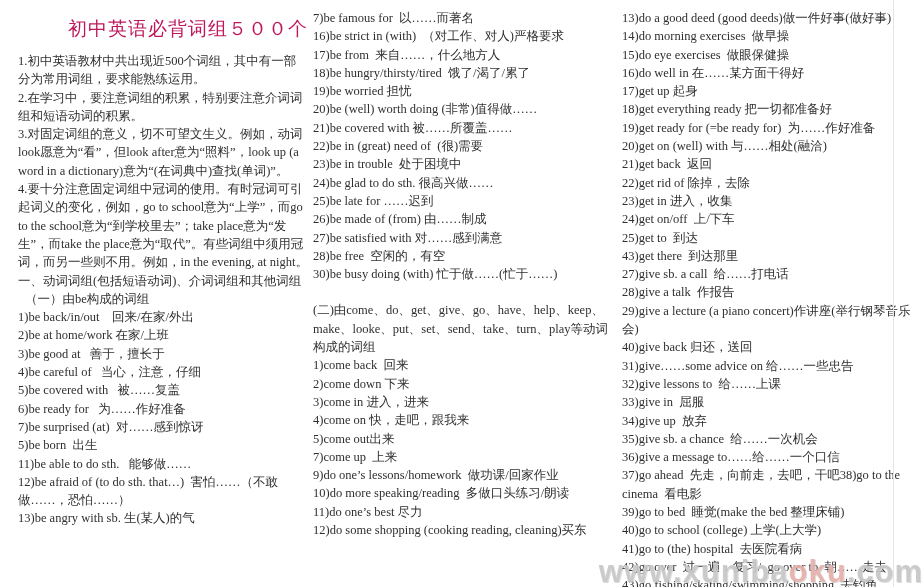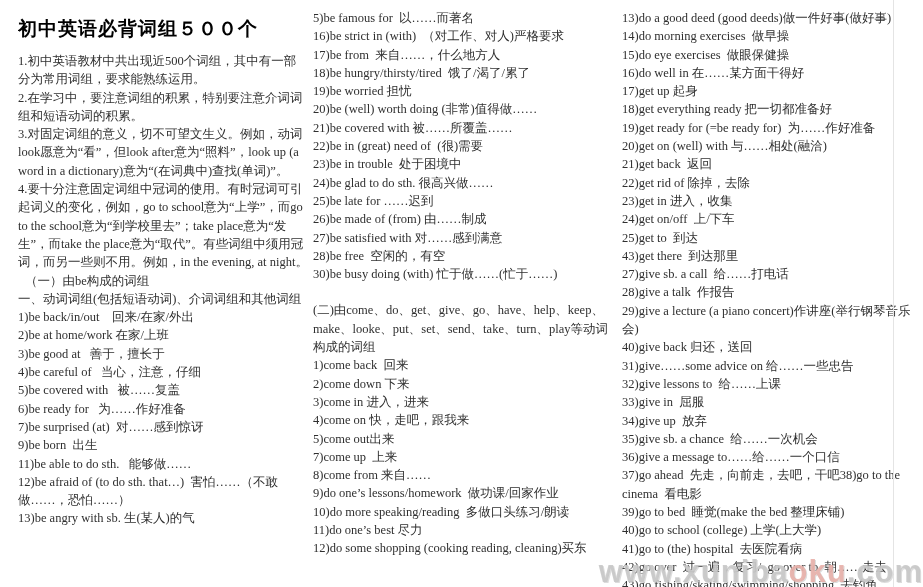--- a/index.html
+++ b/index.html
@@ -15,23 +15,23 @@
   .col {
     position: absolute;
     top: 0;
     overflow: hidden;
   }
   .col-left  { left: 18px;  width: 290px; height: 587px; padding-top: 8px; }
   .col-mid   { left: 313px; width: 300px; height: 587px; padding-top: 9px; }
   .col-right { left: 622px; width: 290px; height: 587px; padding-top: 9px; }
   .doc-title {
     font-size: 19px;
-    font-weight: bold;
-    text-align: left;
-    color: #000000;
+    font-weight: normal;
+    text-align: right;
+    color: #be185d;
     margin: 8px 0 10px 0;
     letter-spacing: 1px;
     white-space: nowrap;
   }
   .line, .para, .heading {
     margin: 0;
     font-size: 12.5px;
     line-height: 18.3px;
     white-space: pre-wrap;
     word-break: break-word;
@@ -66,40 +66,40 @@
 <div class="page">
 
   <div class="col col-left">
     <h1 class="doc-title">初中英语必背词组５００个</h1>
     <div>
         <p class="para">1.初中英语教材中共出现近500个词组，其中有一部分为常用词组，要求能熟练运用。</p>
         <p class="para">2.在学习中，要注意词组的积累，特别要注意介词词组和短语动词的积累。</p>
         <p class="para">3.对固定词组的意义，切不可望文生义。例如，动词look愿意为“看”，但look after意为“照料”，look up (a word in a dictionary)意为“(在词典中)查找(单词)”。</p>
         <p class="para">4.要十分注意固定词组中冠词的使用。有时冠词可引起词义的变化，例如，go to school意为“上学”，而go to the school意为“到学校里去”；take place意为“发生”，而take the place意为“取代”。有些词组中须用冠词，而另一些则不用。例如，in the evening, at night。</p>
       </div>
+    <p class="heading">一、动词词组(包括短语动词)、介词词组和其他词组</p>
     <p class="heading heading-sub">（一）由be构成的词组</p>
-    <p class="heading">一、动词词组(包括短语动词)、介词词组和其他词组</p>
     <div>
         <p class="line">1)be back/in/out    回来/在家/外出</p>
         <p class="line">2)be at home/work 在家/上班</p>
         <p class="line">3)be good at   善于，擅长于</p>
         <p class="line">4)be careful of   当心，注意，仔细</p>
         <p class="line">5)be covered with   被……复盖</p>
         <p class="line">6)be ready for   为……作好准备</p>
         <p class="line">7)be surprised (at)  对……感到惊讶</p>
-        <p class="line">9)be born  出生</p>
+        <p class="line">5)be born  出生</p>
         <p class="line">11)be able to do sth.   能够做……</p>
         <p class="line">12)be afraid of (to do sth. that…)  害怕……（不敢做……，恐怕……）</p>
         <p class="line">13)be angry with sb. 生(某人)的气</p>
       </div>
   </div>
 
   <div class="col col-mid">
     <div>
-        <p class="line">5)be famous for  以……而著名</p>
+        <p class="line">7)be famous for  以……而著名</p>
         <p class="line">16)be strict in (with)  （对工作、对人)严格要求</p>
         <p class="line">17)be from  来自……，什么地方人</p>
         <p class="line">18)be hungry/thirsty/tired  饿了/渴了/累了</p>
         <p class="line">19)be worried 担忧</p>
         <p class="line">20)be (well) worth doing (非常)值得做……</p>
         <p class="line">21)be covered with 被……所覆盖……</p>
         <p class="line">22)be in (great) need of  (很)需要</p>
         <p class="line">23)be in trouble  处于困境中</p>
         <p class="line">24)be glad to do sth. 很高兴做……</p>
         <p class="line">25)be late for ……迟到</p>
@@ -109,21 +109,20 @@
         <p class="line">30)be busy doing (with) 忙于做……(忙于……)</p>
       </div>
     <p class="heading gap-above">(二)由come、do、get、give、go、have、help、keep、make、looke、put、set、send、take、turn、play等动词构成的词组</p>
     <div>
         <p class="line">1)come back  回来</p>
         <p class="line">2)come down 下来</p>
         <p class="line">3)come in 进入，进来</p>
         <p class="line">4)come on 快，走吧，跟我来</p>
         <p class="line">5)come out出来</p>
         <p class="line">7)come up  上来</p>
-        <p class="line">8)come from 来自……</p>
         <p class="line">9)do one’s lessons/homework  做功课/回家作业</p>
         <p class="line">10)do more speaking/reading  多做口头练习/朗读</p>
         <p class="line">11)do one’s best 尽力</p>
         <p class="line">12)do some shopping (cooking reading, cleaning)买东</p>
       </div>
   </div>
 
   <div class="col col-right">
     <div>
         <p class="line">13)do a good deed (good deeds)做一件好事(做好事)</p>

